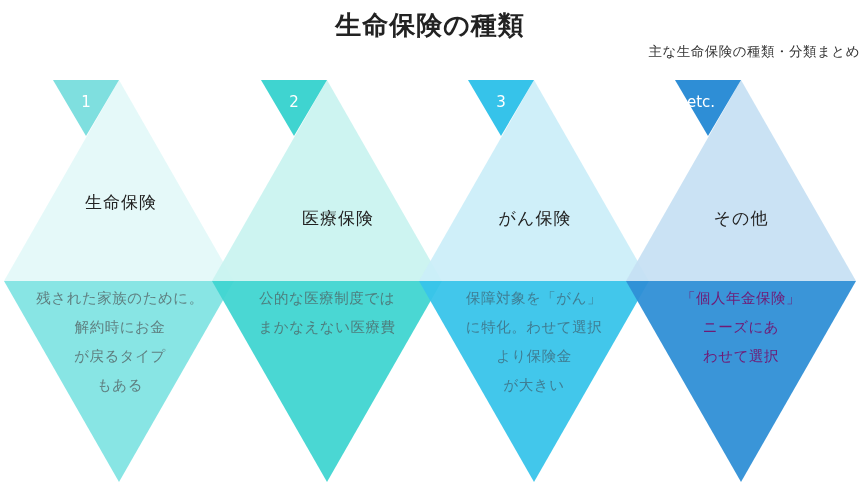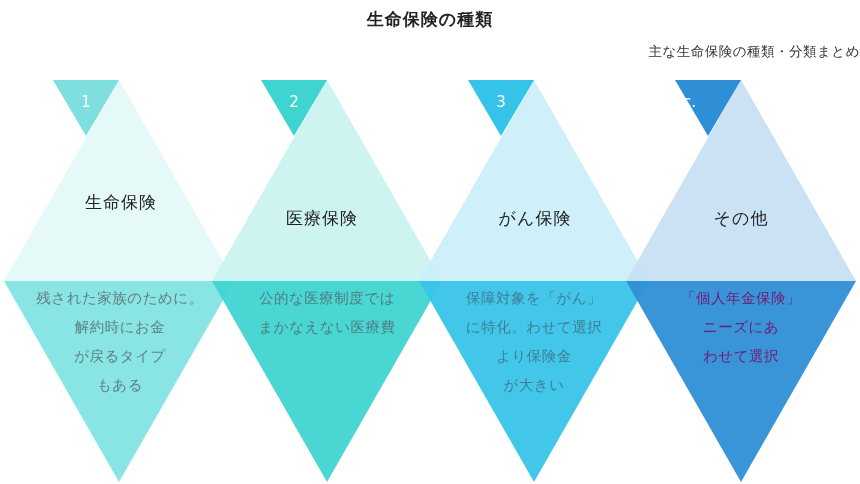--- a/index.html
+++ b/index.html
@@ -1,19 +1,19 @@
 <!DOCTYPE html>
 <html><head>
 <meta charset="utf-8">
 <style>
   html, body { margin:0; padding:0; background:#ffffff; }
   body { width:860px; height:484px; position:relative; overflow:hidden;
          font-family:"DejaVu Sans","Liberation Sans",sans-serif; }
   .title { position:absolute; top:8px; left:0; width:860px; text-align:center;
-           font-size:17px; font-weight:bold; color:#222; letter-spacing:1px; }
+           font-size:26px; font-weight:bold; color:#222; letter-spacing:1px; }
   .subtitle { position:absolute; top:43px; left:0; width:860px; text-align:right;
               font-size:13.5px; color:#333; letter-spacing:0.5px; }
   svg.shapes { position:absolute; left:0; top:0; }
   .num { position:absolute; width:66px; text-align:center; color:#ffffff;
          font-size:15px; top:93px; }
   .name { position:absolute; width:200px; text-align:center; color:#222;
           font-size:17px; line-height:30px; letter-spacing:1px; }
   .desc { position:absolute; width:220px; text-align:center;
           font-size:14.5px; line-height:29px; letter-spacing:0.5px; }
 </style>
@@ -42,26 +42,26 @@
   <g>
     <polygon id="up3" points="741,80 626,281 856,281" fill="#c5dff3" fill-opacity="0.92"></polygon>
     <polygon id="lo3" points="626,281 856,281 741,482" fill="#2f8fd6" fill-opacity="0.95"></polygon>
     <polygon id="mk3" points="675,80 741,80 708,136" fill="#2e8ed6"></polygon>
   </g>
 </svg>
 
 <div class="num" style="left:53px;">1</div>
 <div class="num" style="left:261px;">2</div>
 <div class="num" style="left:468px;">3</div>
-<div class="num" style="left:668px; text-align:left; width:66px;">etc.</div>
+<div class="num" style="left:668px; text-align:center; width:66px;">etc.</div>
 
 <div class="name" style="left:21px; top:187px;">
   <div>生命保険</div>
 </div>
-<div class="name" style="left:222px; top:203px;">
+<div class="name" style="left:238px; top:203px;">
   <div>医療保険</div>
 </div>
 <div class="name" style="left:435px; top:203px;">
   <div>がん保険</div>
 </div>
 <div class="name" style="left:641px; top:203px;">
   <div>その他</div>
 </div>
 
 <div class="desc" id="d0" style="left: 10px; top: 284px; color: rgb(95, 127, 128);">

